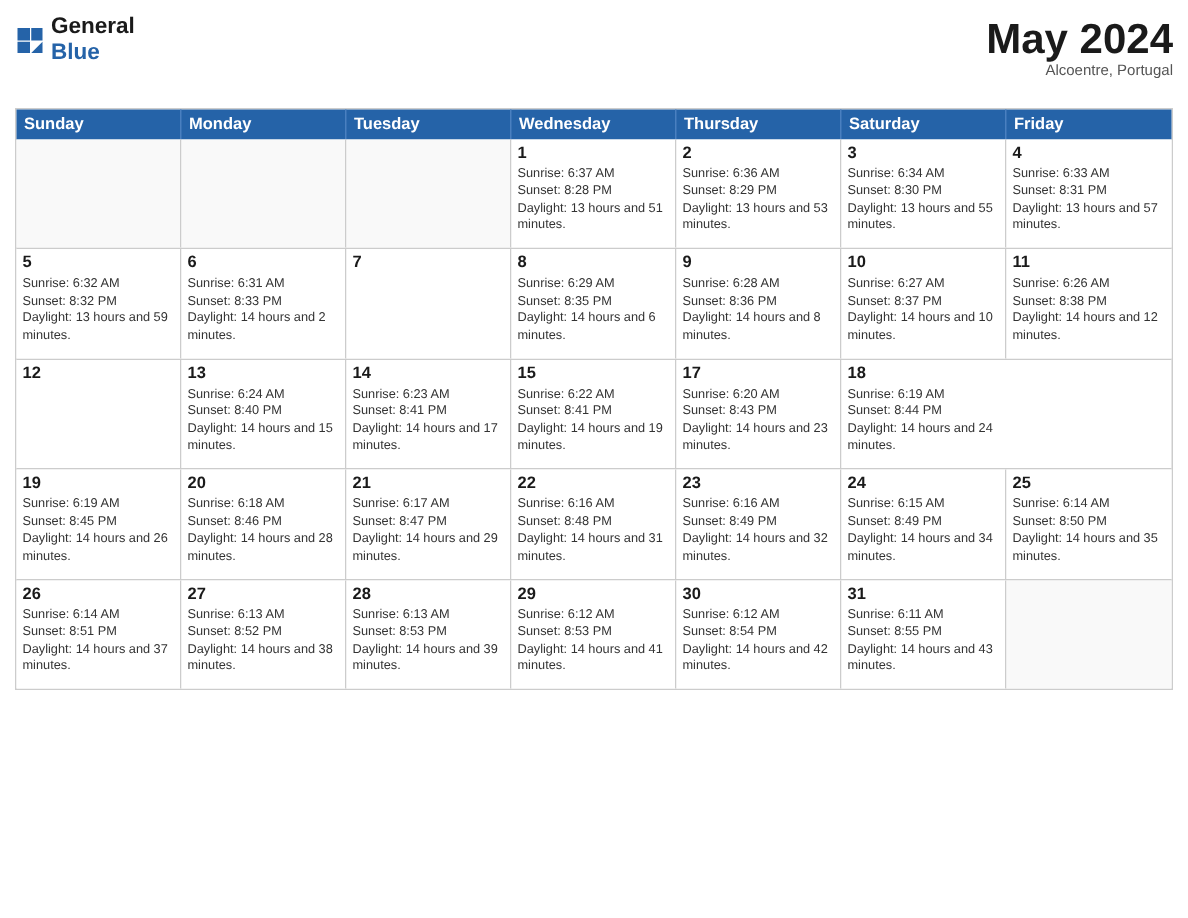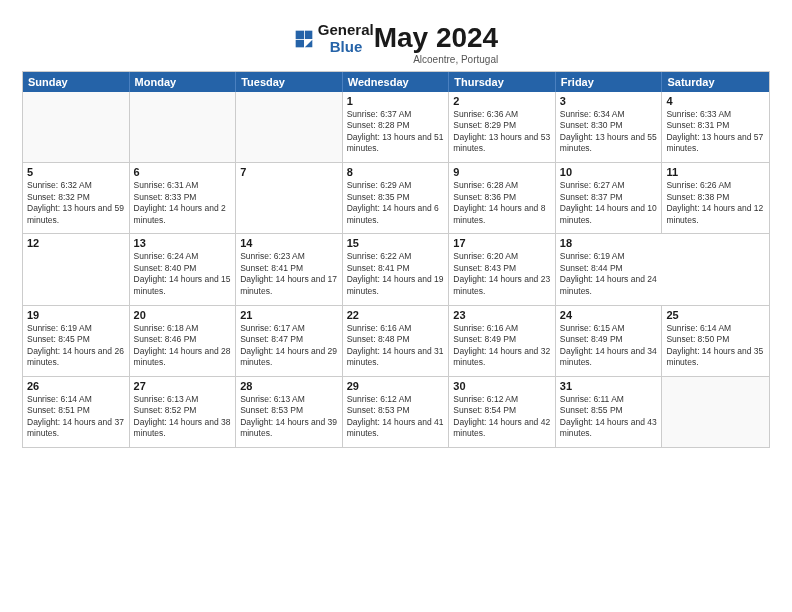--- a/index.html
+++ b/index.html
@@ -6,24 +6,23 @@
     body {
       width: 792px;
       height: 612px;
       font-family: Arial, sans-serif;
       background: #fff;
       overflow: hidden;
     }
     .page {
       width: 792px;
       height: 470px;
-      padding: 22px;
+      padding: 10px;
       display: flex;
       flex-direction: column;
-      align-items: center;
     }
     .header {
       display: flex;
       justify-content: space-between;
       align-items: flex-start;
       margin-bottom: 6px;
     }
     .logo {
       display: flex;
       align-items: center;
@@ -43,20 +42,21 @@
     }
     .location-title {
       font-size: 10px;
       color: #555;
     }
     .calendar {
       flex: 1;
       border: 1px solid #ccc;
       display: flex;
       flex-direction: column;
+      margin-top: 13px;
     }
     .cal-header {
       display: grid;
       grid-template-columns: repeat(7, 1fr);
       background: #2563a8;
     }
     .cal-header-cell {
       color: #fff;
       font-size: 11px;
       font-weight: bold;
@@ -115,38 +115,38 @@
   <div class="header">
     <div class="logo">
       <svg class="logo-icon" viewBox="0 0 24 24" xmlns="http://www.w3.org/2000/svg">
         <rect x="2" y="2" width="10" height="10" fill="#2563a8"></rect>
         <rect x="13" y="2" width="9" height="10" fill="#2563a8"></rect>
         <rect x="2" y="13" width="10" height="9" fill="#2563a8"></rect>
         <polygon points="13,22 22,13 22,22" fill="#2563a8"></polygon>
       </svg>
       <div style="font-size:15px; font-weight:bold; line-height:1.1;">
         <span style="color:#1a1a1a;">General</span><br>
-        <span style="color:#2563a8;margin-left:12px;">Blue</span>
+        <span style="color:#2563a8;">Blue</span>
       </div>
     </div>
     <div class="title-area">
       <div class="month-title">May 2024</div>
       <div class="location-title">Alcoentre, Portugal</div>
     </div>
   </div>
 
   <div class="calendar">
     <div class="cal-header" id="cal-header-row">
         <div class="cal-header-cell">Sunday</div>
         <div class="cal-header-cell">Monday</div>
         <div class="cal-header-cell">Tuesday</div>
         <div class="cal-header-cell">Wednesday</div>
         <div class="cal-header-cell">Thursday</div>
+        <div class="cal-header-cell">Saturday</div>
         <div class="cal-header-cell">Friday</div>
-        <div class="cal-header-cell">Saturday</div>
       </div>
     <div class="cal-body" id="cal-body">
         <div class="cal-row">
           <div class="cal-cell empty"></div>
           <div class="cal-cell empty"></div>
           <div class="cal-cell empty"></div>
           <div class="cal-cell">
             <span class="day-num">1</span>
             <div class="cell-text">Sunrise: 6:37 AM<br>Sunset: 8:28 PM<br>Daylight: 13 hours and 51 minutes.</div>
           </div>

